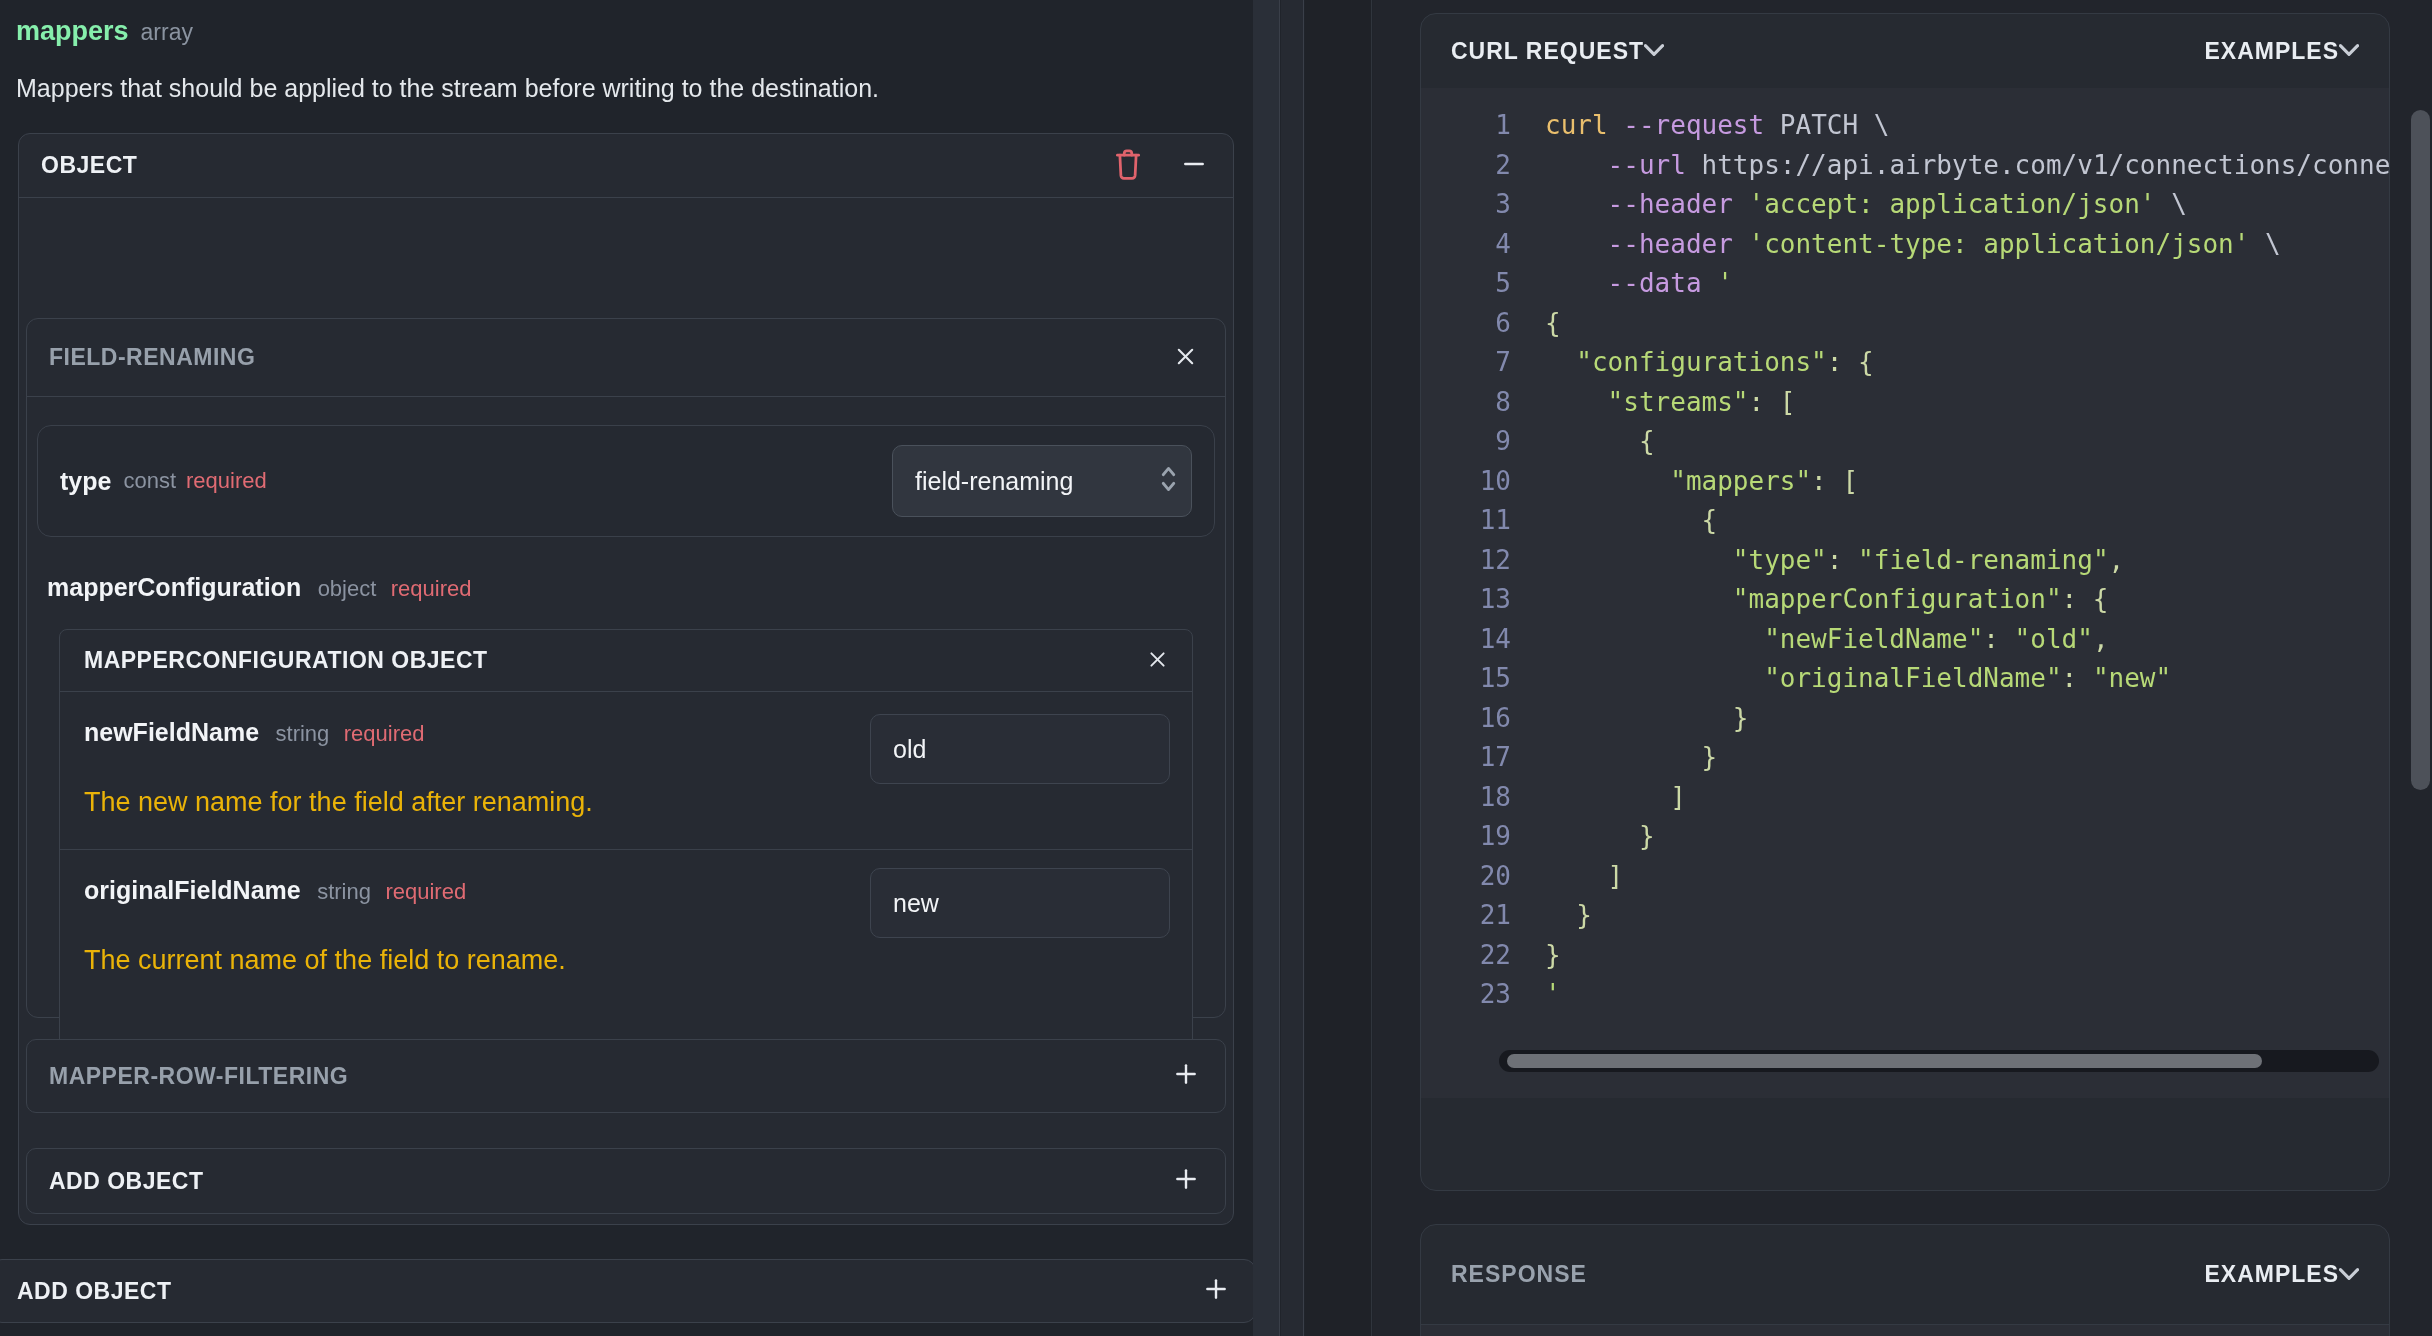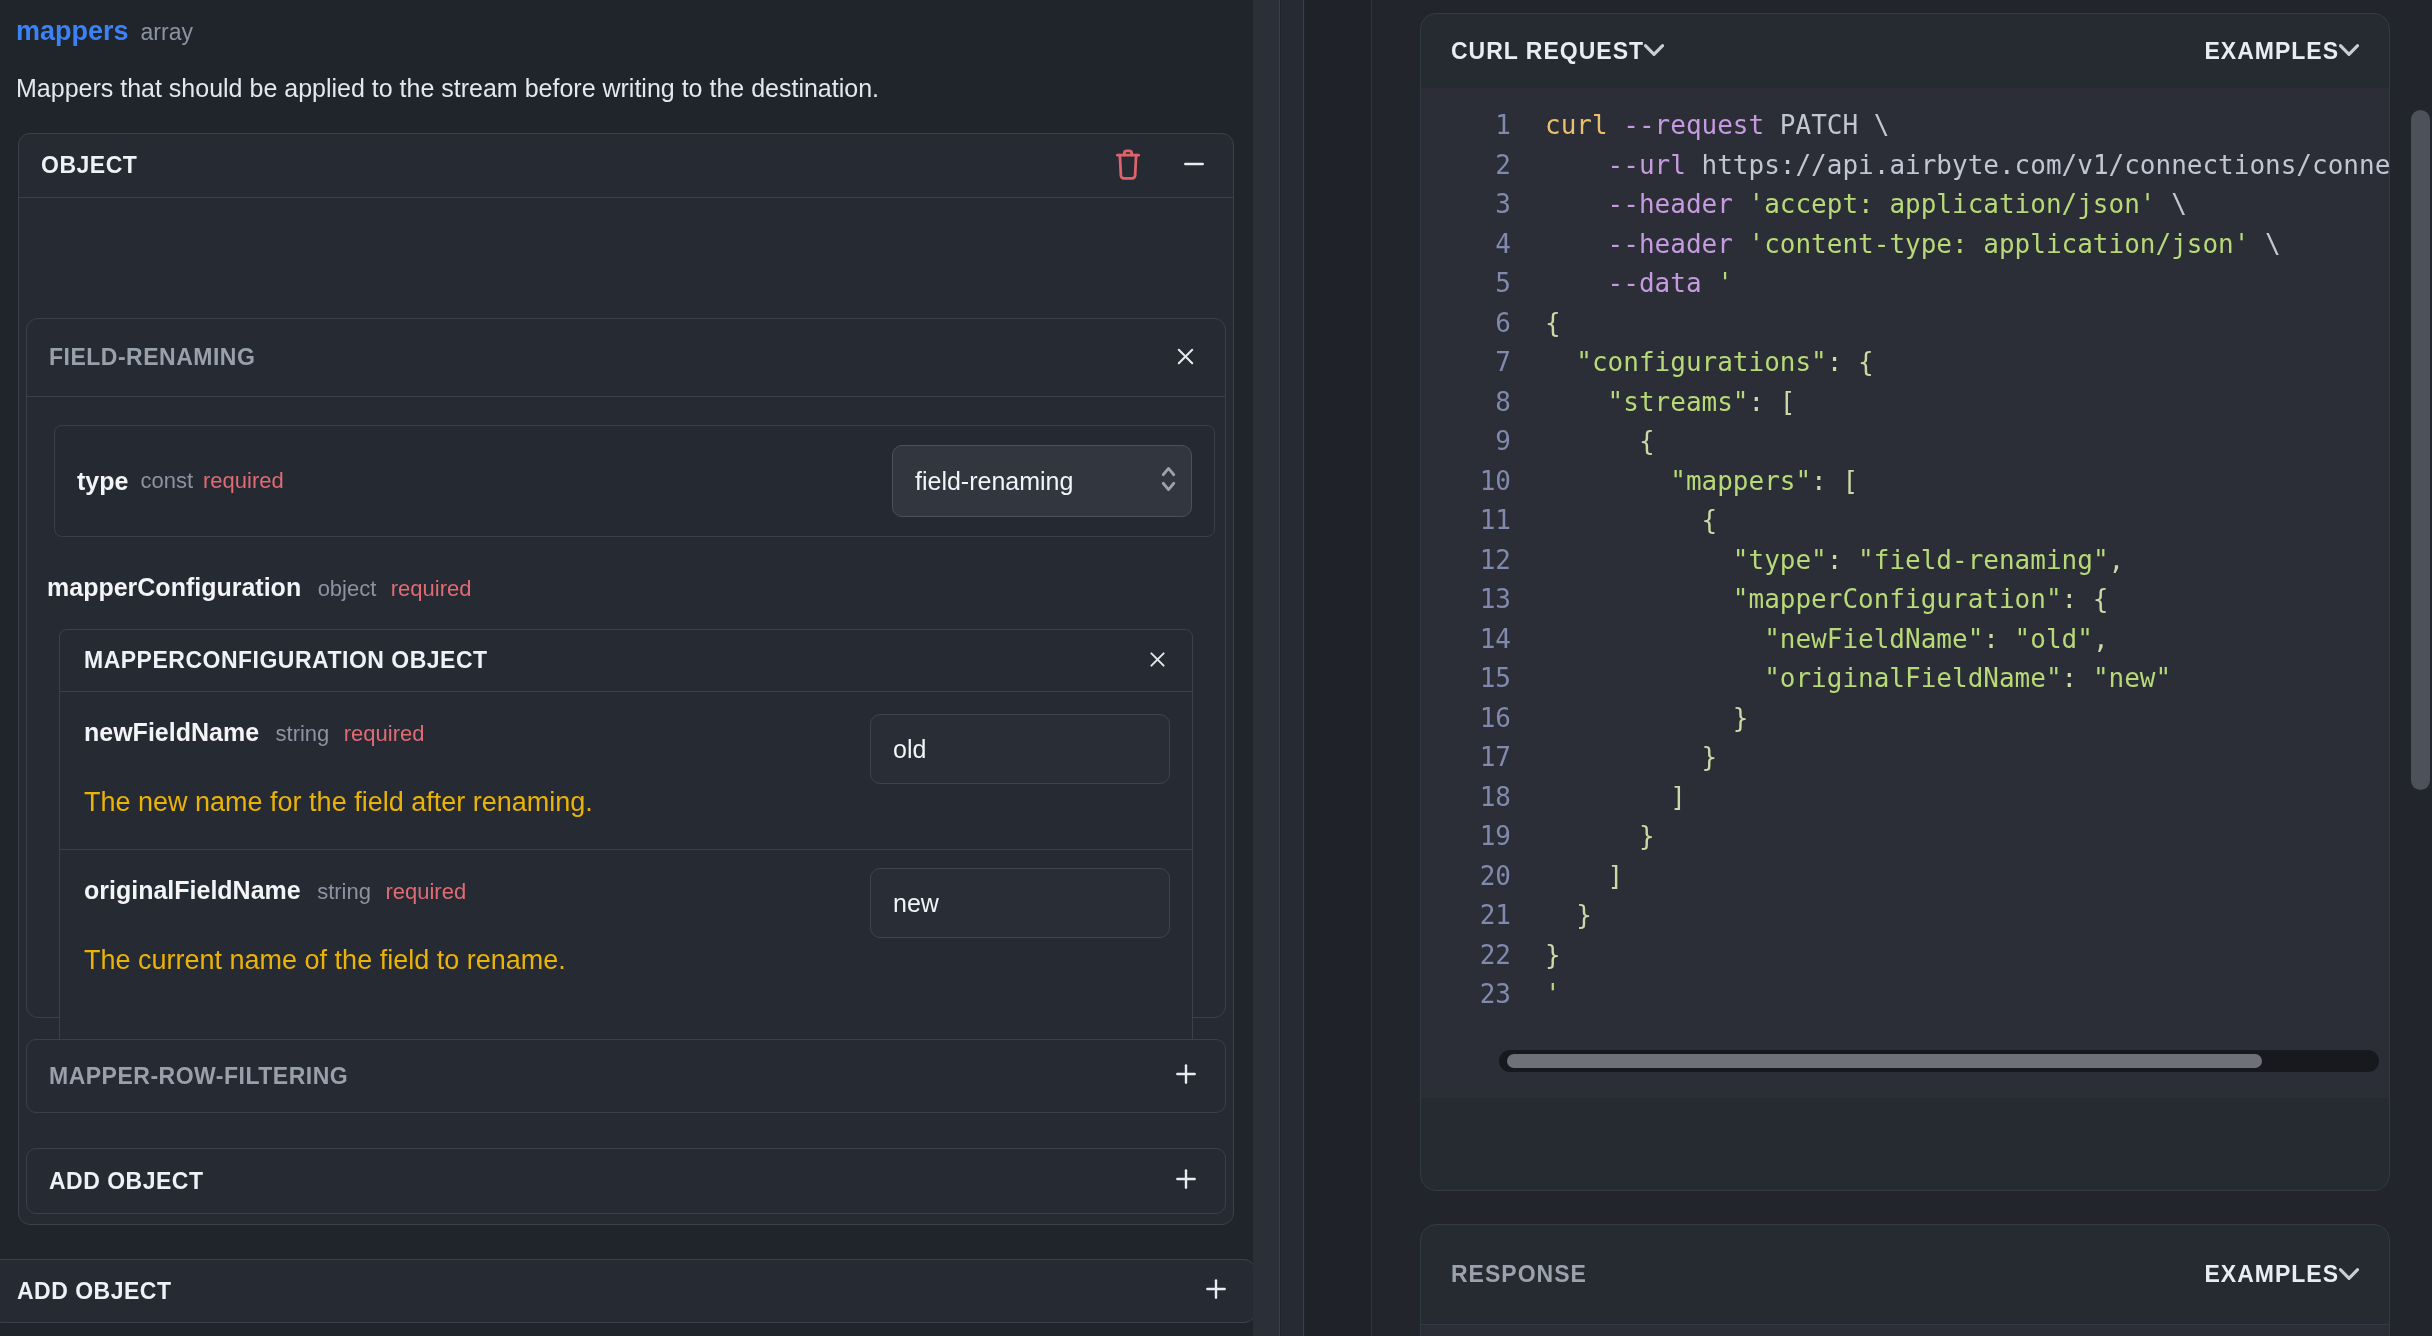--- a/index.html
+++ b/index.html
@@ -12,42 +12,42 @@
   
   .left-col { position:absolute; left:0; top:0; width:1253px; height:1336px; background:#20242b; }
   .gutter-a { position:absolute; left:1253px; top:0; width:27px; height:1336px; background:#2a2f38; border-right:1px solid #3a3f49; }
   .gutter-b { position:absolute; left:1281px; top:0; width:23px; height:1336px; background:#262a32; border-right:1px solid #3a3f49; }
   .gutter-c { position:absolute; left:1305px; top:0; width:67px; height:1336px; background:#1f2228; border-right:1px solid #30353d; }
   .right-col { position:absolute; left:1373px; top:0; width:1059px; height:1336px; background:#22252c; }
   .page-scroll-thumb { position:absolute; right:2px; top:110px; width:19px; height:680px; background:#4d5159; border-radius:10px; }
 
   
   .lp-title-row { position:absolute; left:16px; top:16px; display:flex; align-items:baseline; gap:12px; }
-  .lp-title { font-size:27px; font-weight:bold; color:#3b82f6; }
+  .lp-title { font-size:27px; font-weight:bold; color:#86efac; }
   .lp-type { font-size:23px; color:#8a93a0; }
   .lp-desc { position:absolute; left:16px; top:74px; font-size:25px; color:#e4e8ec; }
 
   .card { background:#262a32; border:1px solid #3b414b; border-radius:12px; }
   .object-card { position:absolute; left:18px; top:133px; width:1216px; height:1092px; }
   .object-header { height:64px; border-bottom:1px solid #3b414b; display:flex; align-items:center; padding:0 26px 0 22px; }
   .sec-title { font-size:23px; font-weight:bold; letter-spacing:0.5px; color:#eef1f5; }
   .sec-title.muted { color:#97a0ab; }
   .spacer { flex:1; }
   .iconbtn { display:flex; align-items:center; justify-content:center; cursor:pointer; background:none; border:none; padding:0; }
 
   .row-card { position:absolute; left:7px; right:7px; display:flex; align-items:center; padding:0 26px 0 22px; background:#262a32; border:1px solid #3b414b; border-radius:10px; }
   .hashing-row { top:78px; height:74px; }
   .mrf-row { top:905px; height:74px; }
   .addobj-inner { top:1014px; height:66px; }
 
   .fr-card { position:absolute; left:7px; right:7px; top:184px; height:700px; border:1px solid #3b414b; border-radius:12px; }
   .fr-header { height:78px; border-bottom:1px solid #3b414b; display:flex; align-items:center; padding:0 28px 0 22px; }
   .fr-body { position:relative; height:620px; }
 
-  .type-box { position:absolute; left:27px; right:10px; top:28px; height:112px; background:#252931; border:1px solid #3a404a; border-radius:8px; display:flex; align-items:center; padding:0 22px; }
+  .type-box { position:absolute; left:10px; right:10px; top:28px; height:112px; background:#252931; border:1px solid #3a404a; border-radius:14px; display:flex; align-items:center; padding:0 22px; }
   .fname { font-size:25px; font-weight:bold; color:#f2f4f7; }
   .fkind { font-size:22px; color:#8b93a1; margin-left:12px; }
   .freq  { font-size:22px; color:#e06b73; margin-left:10px; }
 
   .select { width:300px; height:72px; background:#31363f; border:1px solid #4a515b; border-radius:10px; display:flex; align-items:center; padding:0 14px 0 22px; cursor:pointer; }
   .select-val { font-size:25px; color:#f2f4f7; flex:1; }
 
   .mc-label-row { position:absolute; left:20px; top:176px; }
   .mc-card { position:absolute; left:32px; right:32px; top:232px; height:440px; background:#262a32; border:1px solid #3b414b; border-radius:8px; }
   .mc-header { height:62px; border-bottom:1px solid #3b414b; display:flex; align-items:center; padding:0 24px; }

